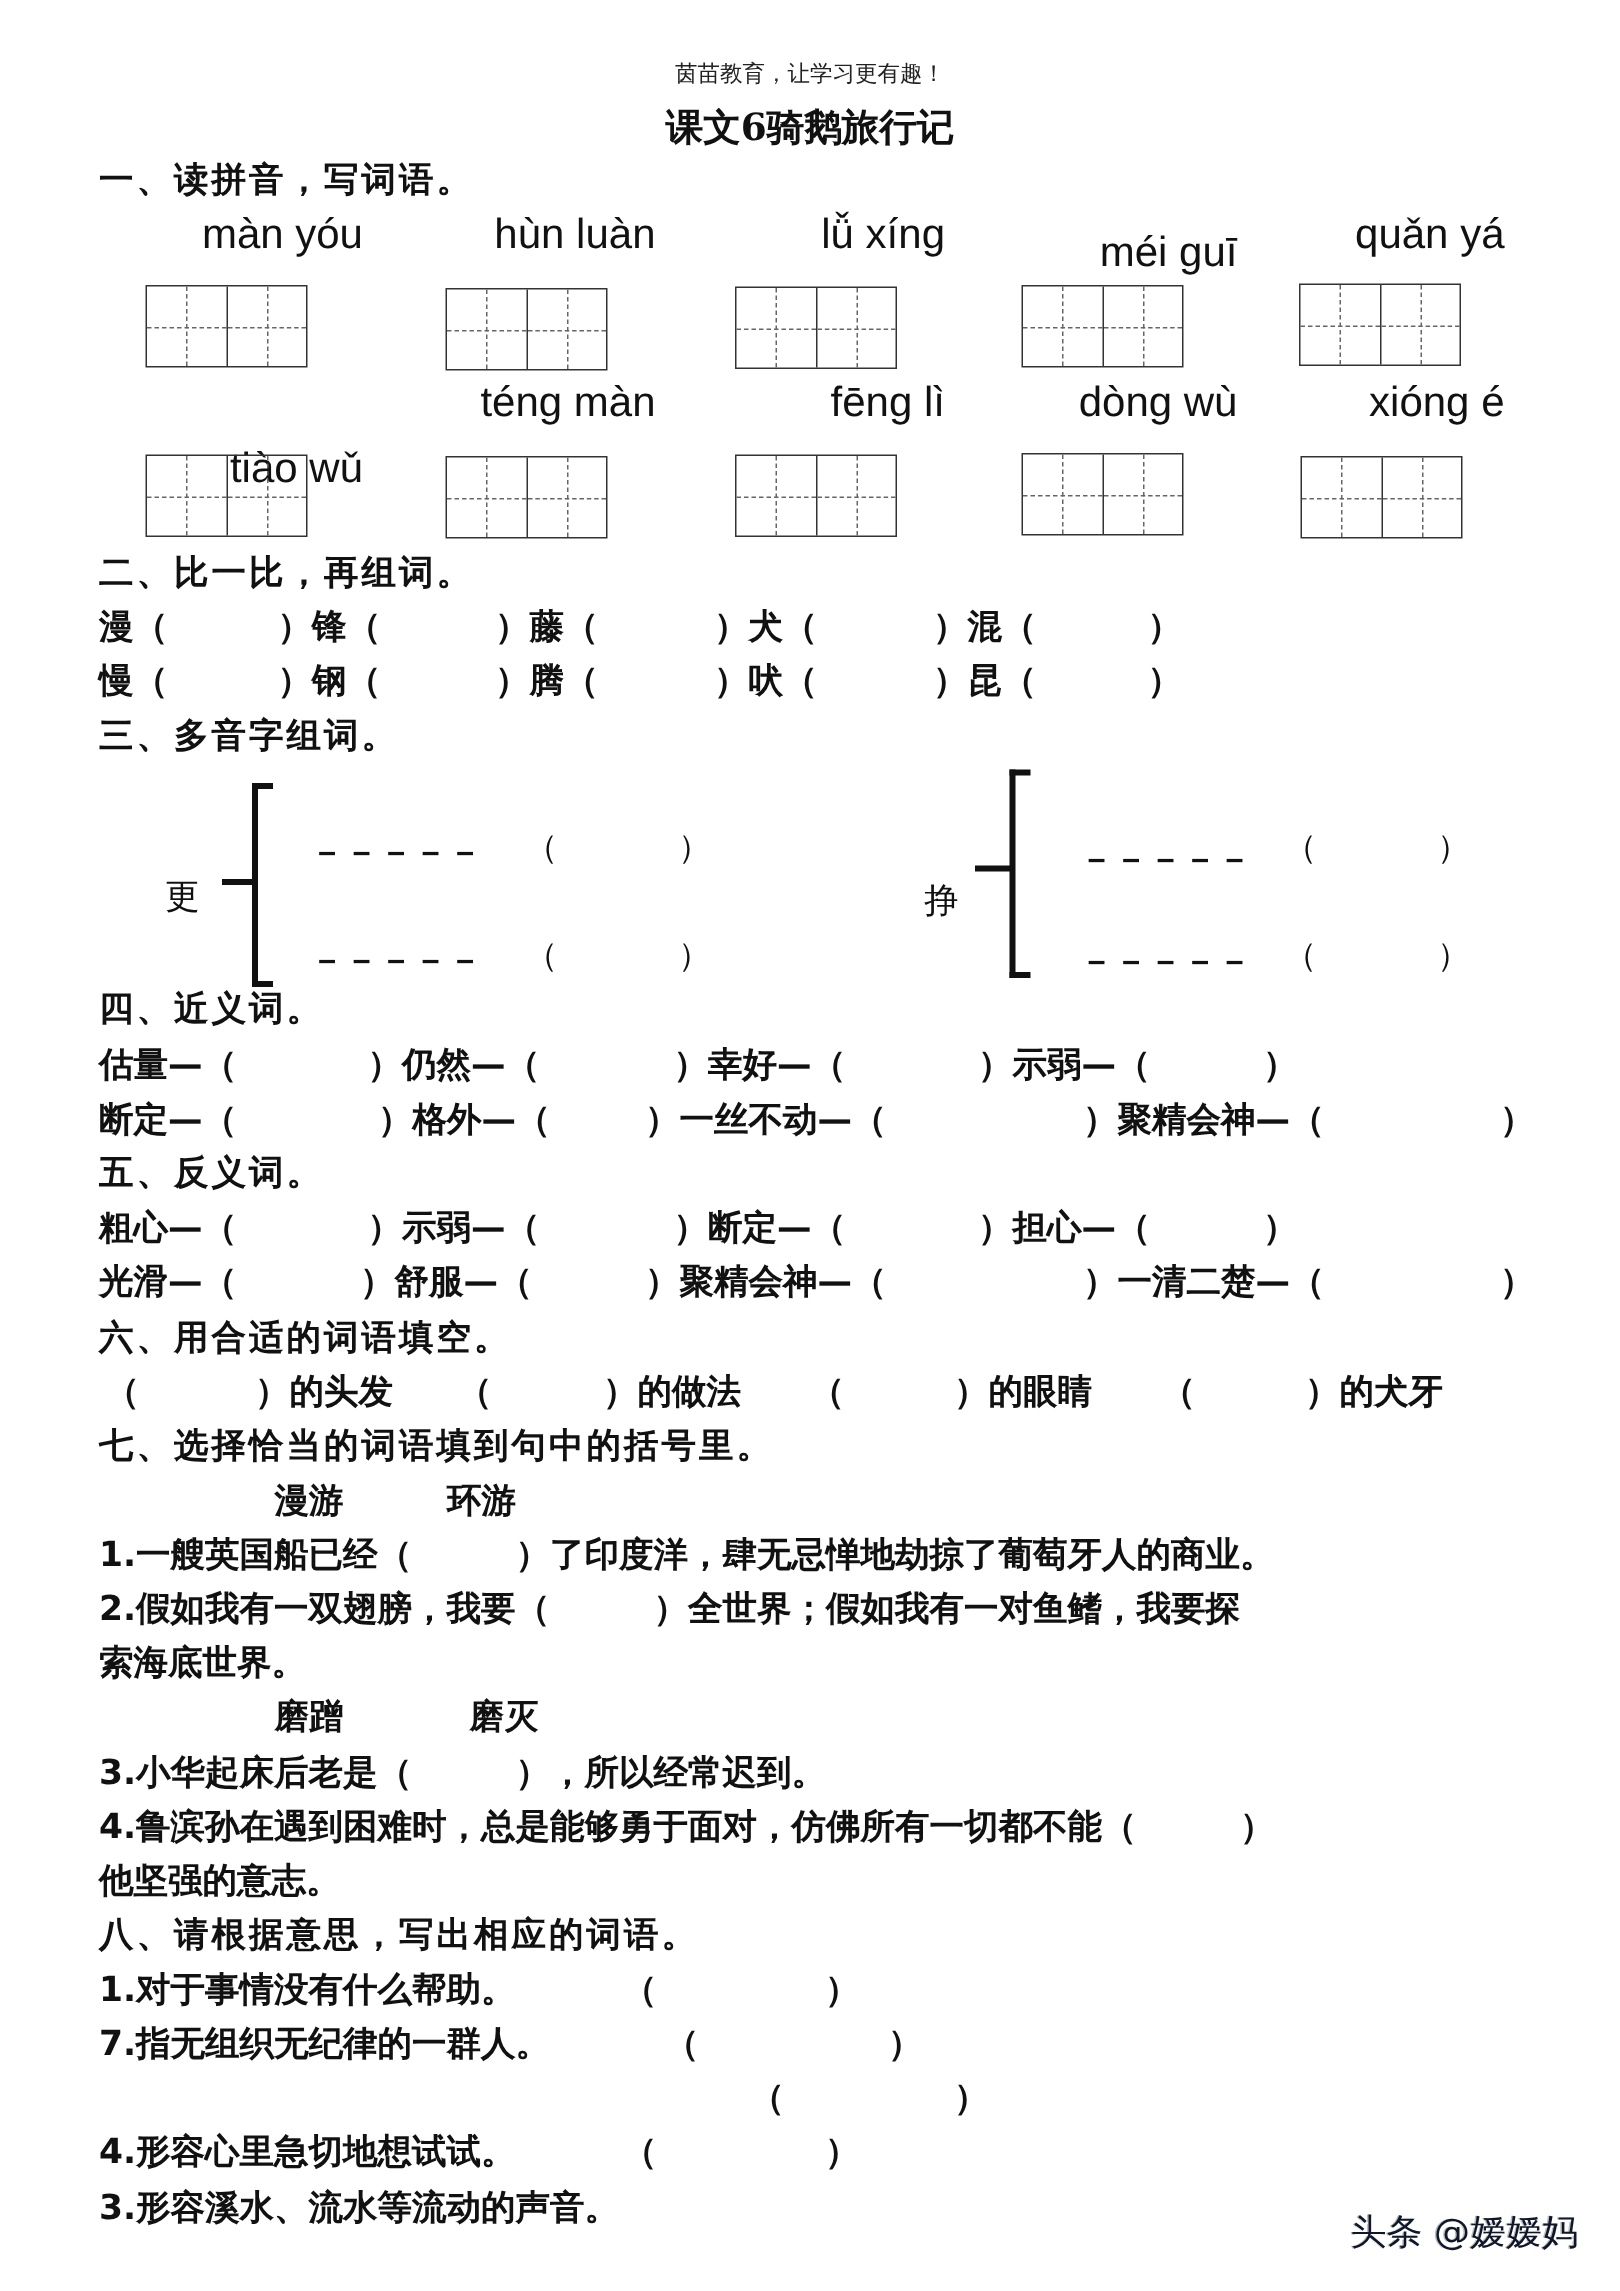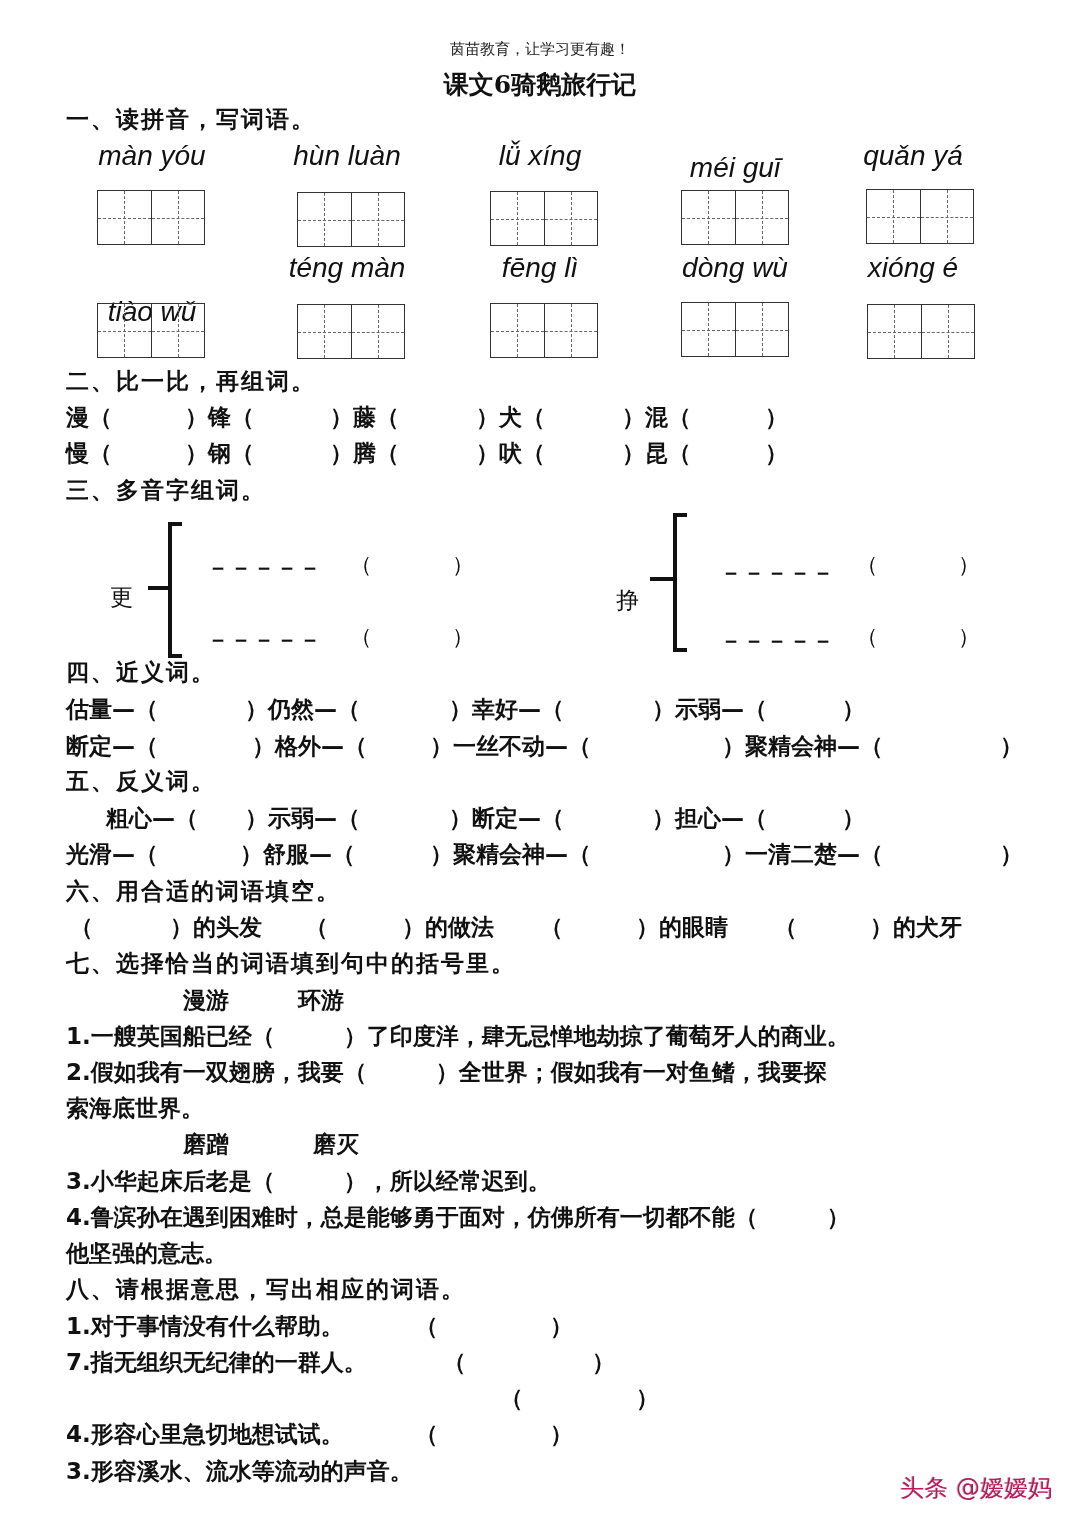--- a/index.html
+++ b/index.html
@@ -3,31 +3,31 @@
 <meta charset="utf-8">
 <style>
   html, body { margin:0; padding:0; background:#ffffff; }
   body { width:1080px; height:1527px; position:relative; overflow:hidden; color:#111;
          font-family:"DejaVu Sans", sans-serif; }
   .abs { position:absolute; white-space:nowrap; }
   .header-note { font-family:"DejaVu Serif", serif; font-size:15px; top:40px; left:0; width:1080px; text-align:center; color:#222; }
   .page-title { font-family:"DejaVu Serif", serif; font-weight:bold; font-size:25px; top:68px; left:0; width:1080px; text-align:center; }
   .sec { font-size:23px; font-weight:bold; left:66px; letter-spacing:2px;text-align:right; }
   .line { font-size:23px; font-weight:bold; left:66px; }
-  .pinyin { font-family:"Liberation Sans", sans-serif; font-size:28px; text-align:center; width:180px;font-style:italic; }
+  .pinyin { font-family:"Liberation Sans", sans-serif; font-size:28px; text-align:right; width:180px; }
   .tianzi { position:absolute; width:108px; height:55px; border:1.5px solid #333; box-sizing:border-box; display:flex; }
   .tianzi .cell { flex:1; position:relative; }
   .tianzi .cell + .cell { border-left:1.5px solid #333; }
   .tianzi .cell::before { content:""; position:absolute; left:50%; top:0; bottom:0; border-left:1px dashed #666; }
   .tianzi .cell::after { content:""; position:absolute; top:50%; left:0; right:0; border-top:1px dashed #666; }
   .brace { position:absolute; border:4px solid #111; border-right:none; width:10px; }
   .stub { position:absolute; height:4px; background:#111; }
   .dash { font-size:22px; font-weight:bold; letter-spacing:1px; }
   .par { font-size:22px; }
-  .watermark { font-family:"DejaVu Sans", sans-serif; font-size:24px; right:28px; top:1472px; color:#be185d;
+  .watermark { font-family:"DejaVu Sans", sans-serif; font-size:24px; right:28px; top:1472px; color:#0f172a;
                text-shadow:1px 1px 0 #fff, -1px 0 0 #bbb; }
 </style>
 </head>
 <body>
 
 <div class="abs header-note">茵苗教育，让学习更有趣！</div>
 <div class="abs page-title">课文6骑鹅旅行记</div>
 
 <div class="abs sec" style="top:104px;">一、读拼音，写词语。</div>
 
@@ -127,21 +127,21 @@
 <div class="abs line" style="top:694px;left:449px;">）幸好—（</div>
 <div class="abs line" style="top:694px;left:652px;">）示弱—（</div>
 <div class="abs line" style="top:694px;left:842px;">）</div>
 <div class="abs line" style="top:731px;left:66px;">断定—（</div>
 <div class="abs line" style="top:731px;left:252px;">）格外—（</div>
 <div class="abs line" style="top:731px;left:430px;">）一丝不动—（</div>
 <div class="abs line" style="top:731px;left:722px;">）聚精会神—（</div>
 <div class="abs line" style="top:731px;left:1000px;">）</div>
 
 <div class="abs sec" style="top:766px;">五、反义词。</div>
-<div class="abs line" style="top:803px;left:66px;margin-left:40px;">粗心—（</div>
+<div class="abs line" style="top:803px;left:66px;">粗心—（</div>
 <div class="abs line" style="top:803px;left:245px;">）示弱—（</div>
 <div class="abs line" style="top:803px;left:449px;">）断定—（</div>
 <div class="abs line" style="top:803px;left:652px;">）担心—（</div>
 <div class="abs line" style="top:803px;left:842px;">）</div>
 <div class="abs line" style="top:839px;left:66px;">光滑—（</div>
 <div class="abs line" style="top:839px;left:240px;">）舒服—（</div>
 <div class="abs line" style="top:839px;left:430px;">）聚精会神—（</div>
 <div class="abs line" style="top:839px;left:722px;">）一清二楚—（</div>
 <div class="abs line" style="top:839px;left:1000px;">）</div>
 

